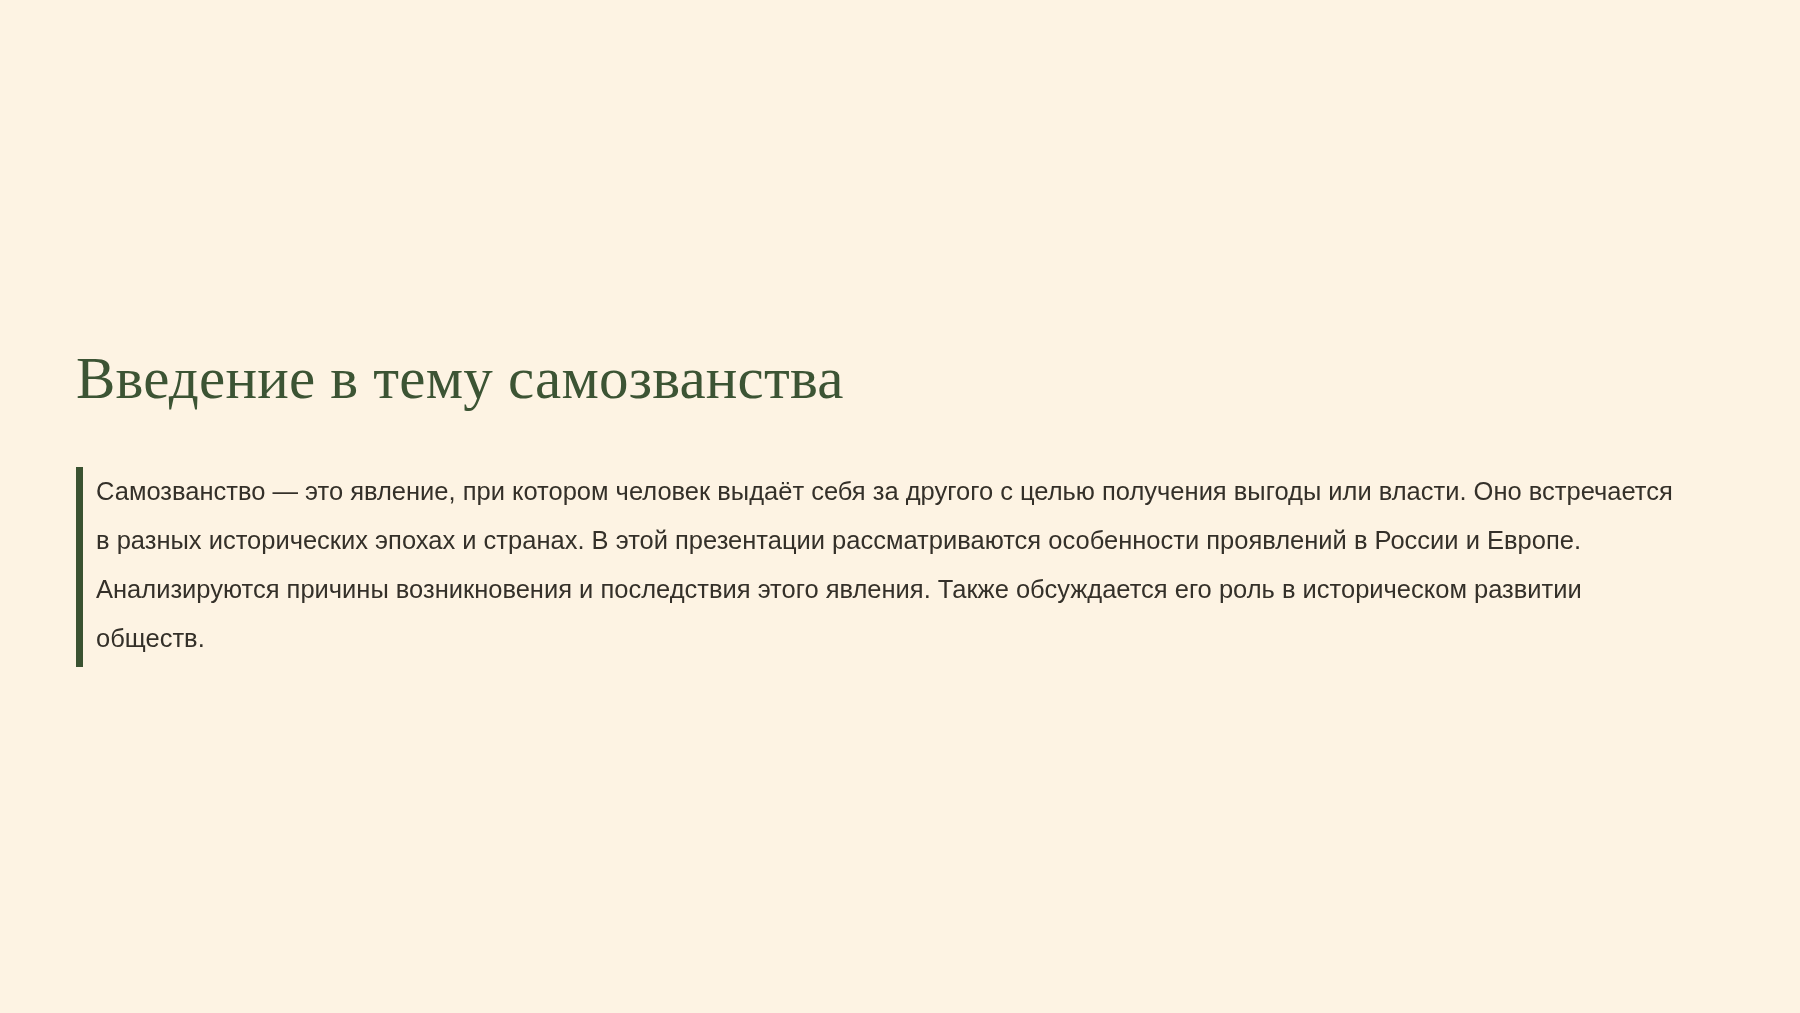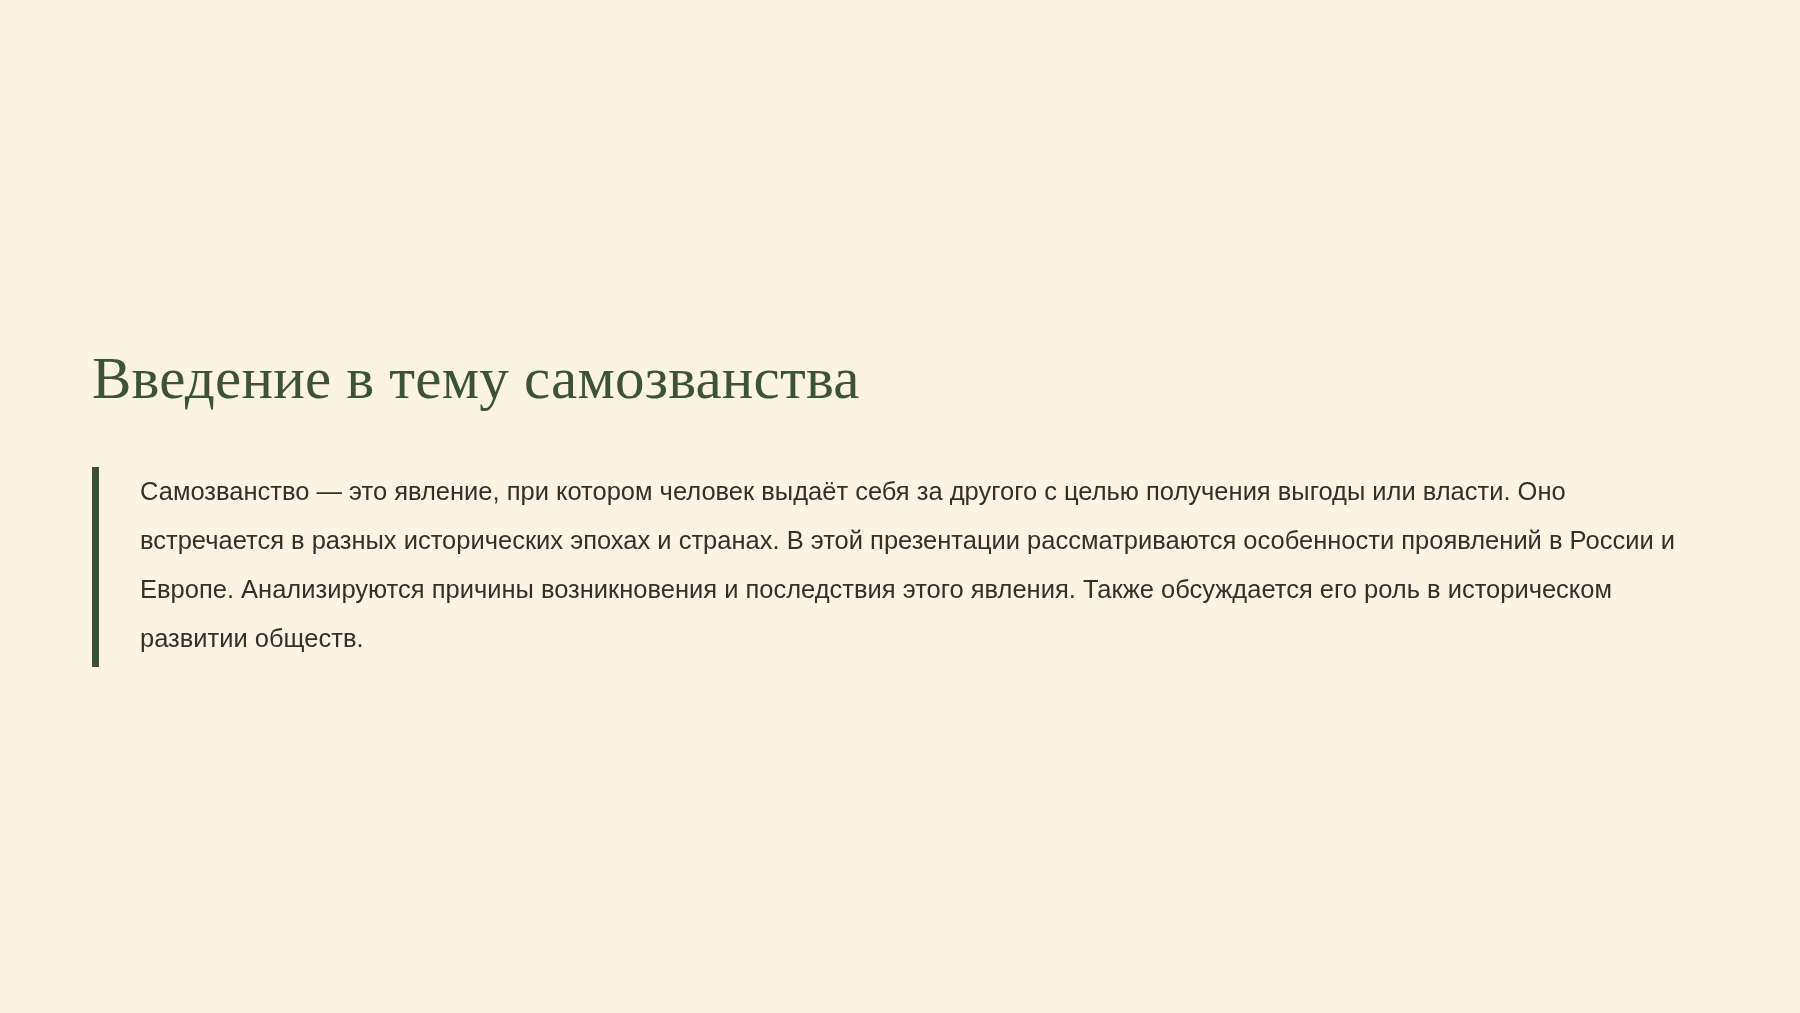--- a/index.html
+++ b/index.html
@@ -14,21 +14,20 @@
     background: #fdf3e3;
     font-family: "Liberation Sans", sans-serif;
   }
 
   .slide {
     position: relative;
     width: 1496px;
     height: 1013px;
     background: #fdf3e3;
     box-sizing: border-box;
-    margin-left: 16px;
   }
 
   .slide-body {
     position: absolute;
     left: 76px;
     top: 348px;
     width: 1660px;
   }
 
   .slide-title {
@@ -39,21 +38,21 @@
     line-height: 1.05;
     font-weight: 400;
     letter-spacing: 0.2px;
     color: #3c5434;
     white-space: nowrap;
   }
 
   .quote-block {
     position: relative;
     margin-top: 57px;
-    padding-left: 48px;
+    padding-left: 20px;
     box-sizing: border-box;
     width: 1620px;
   }
 
   .quote-bar {
     position: absolute;
     left: 0;
     top: 0;
     width: 7px;
     height: 200px;

